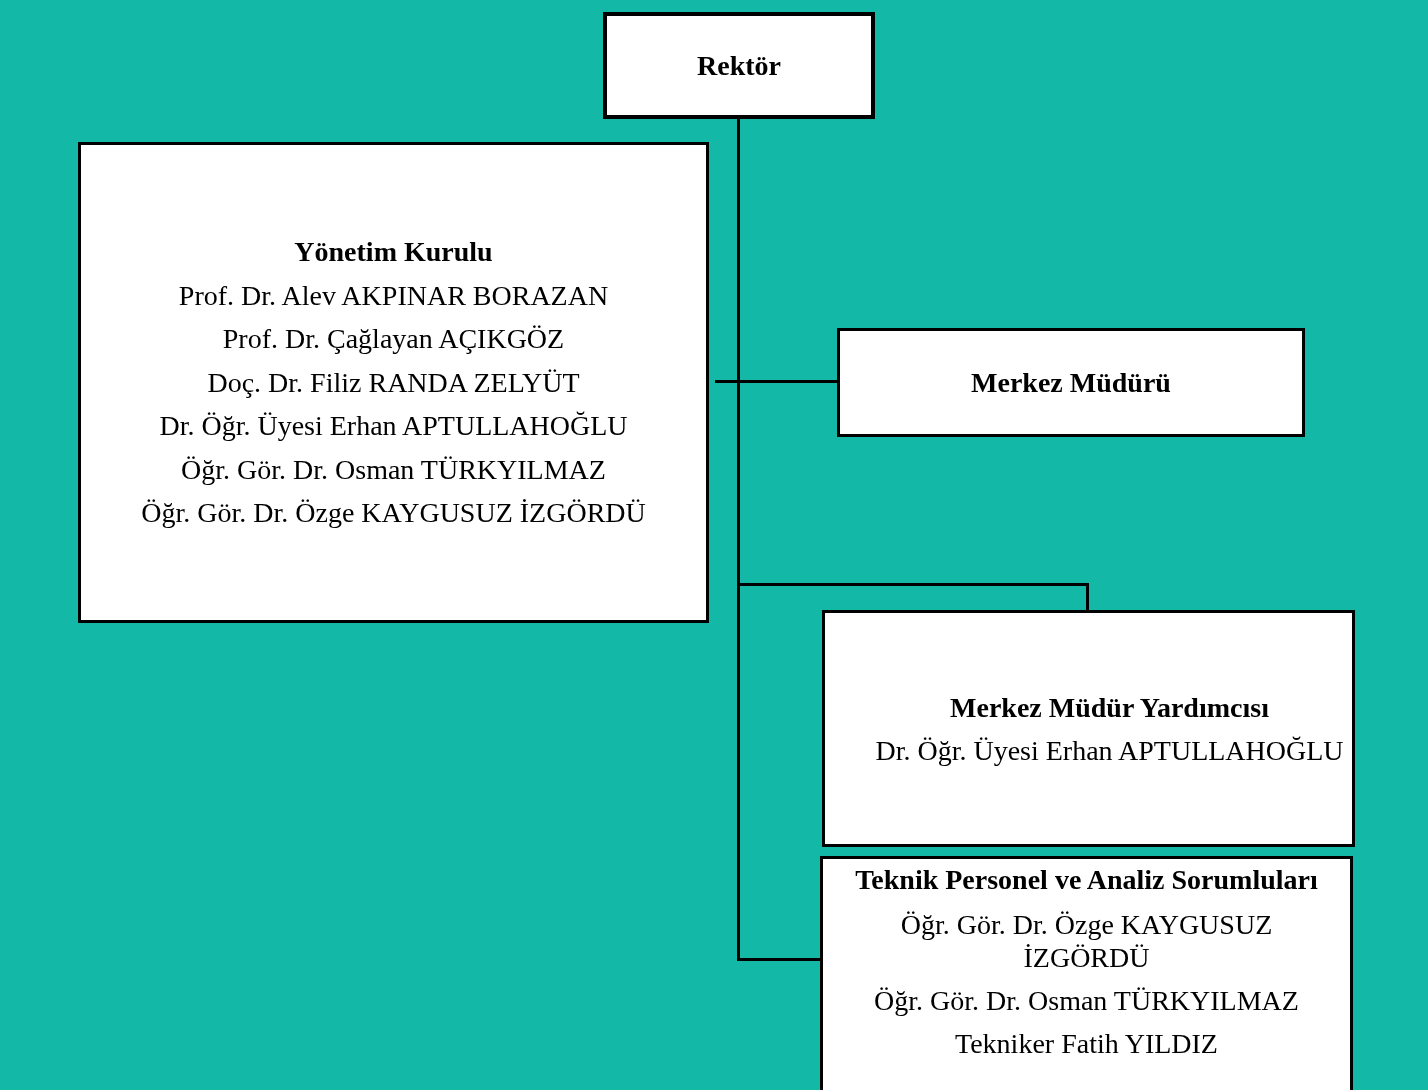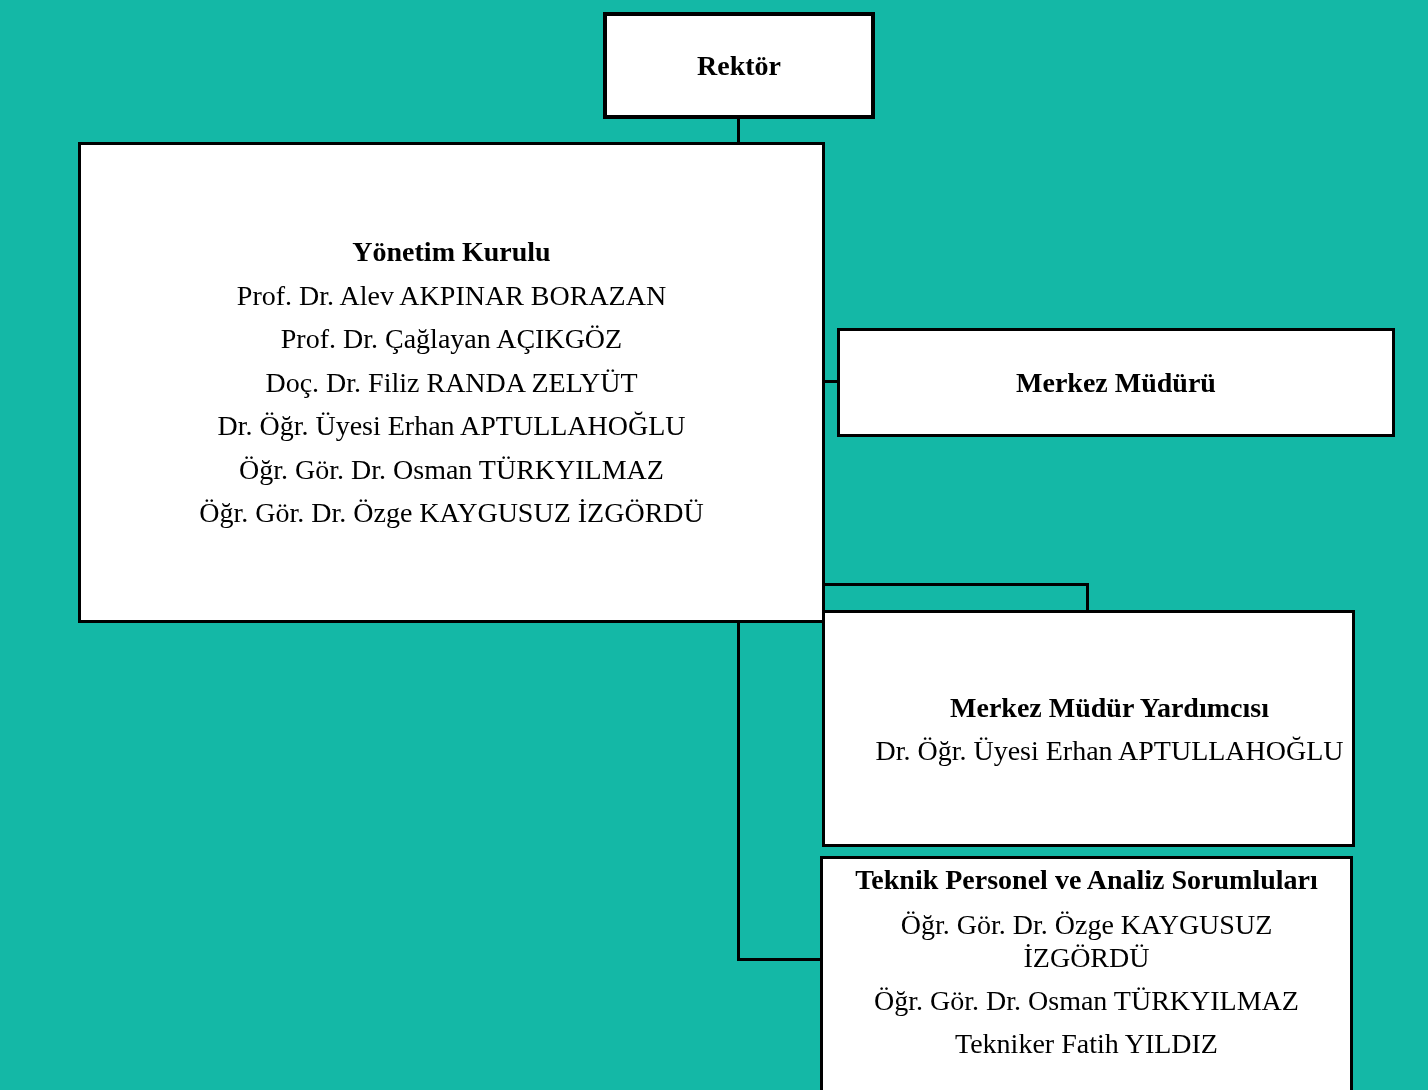--- a/index.html
+++ b/index.html
@@ -35,27 +35,27 @@
   
   .node-rektor {
     left: 603px; top: 12px;
     width: 272px; height: 107px;
     border-width: 4px;
   }
 
   
   .node-yonetim {
     left: 78px; top: 142px;
-    width: 747px; height: 481px; align-items: center;
+    width: 631px; height: 481px; align-items: center;
   }
 
   
   .node-muduru {
     left: 837px; top: 328px;
-    width: 558px; height: 109px;
+    width: 468px; height: 109px;
     line-height: 44px;
   }
 
   
   .node-yardimcisi {
     left: 822px; top: 610px;
     width: 533px; height: 237px;
     line-height: 43px;
     padding-left: 42px;
   }

